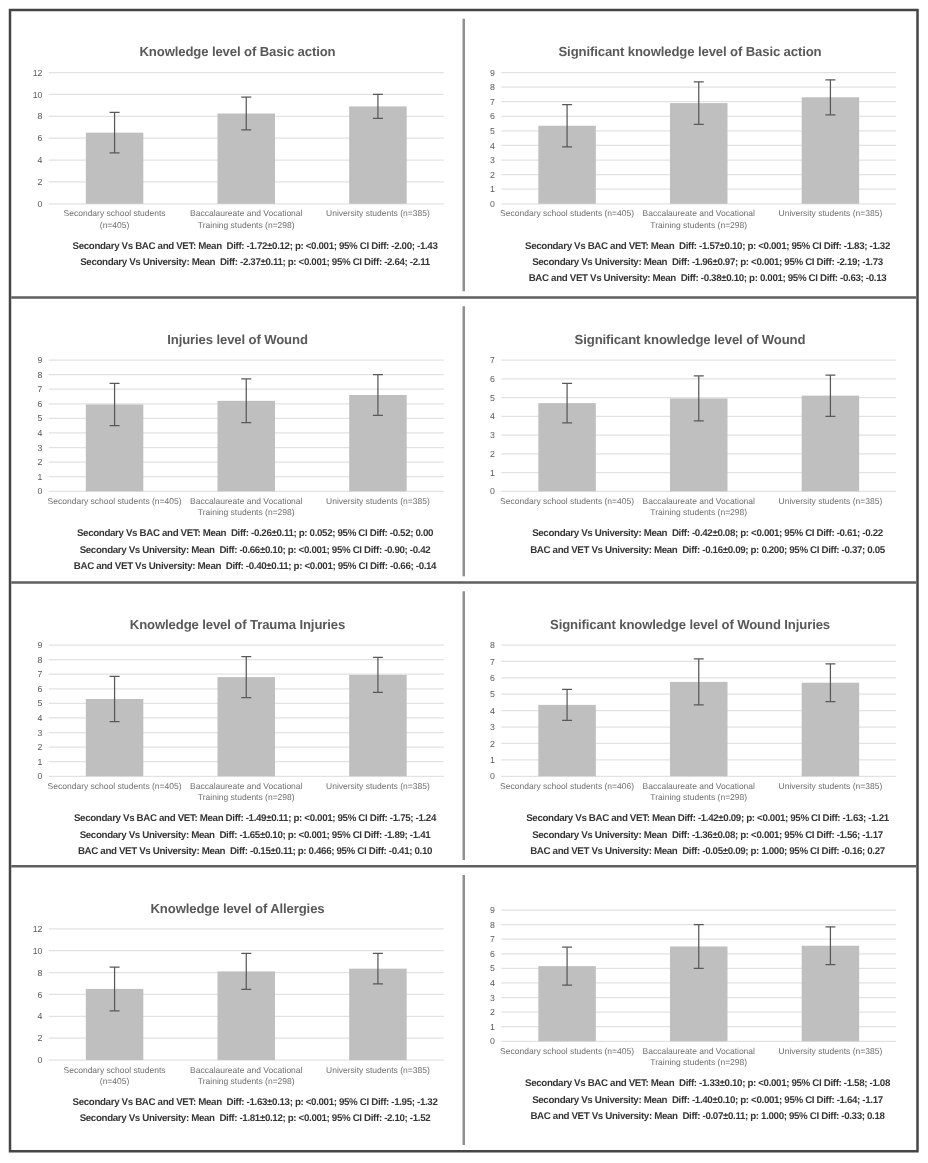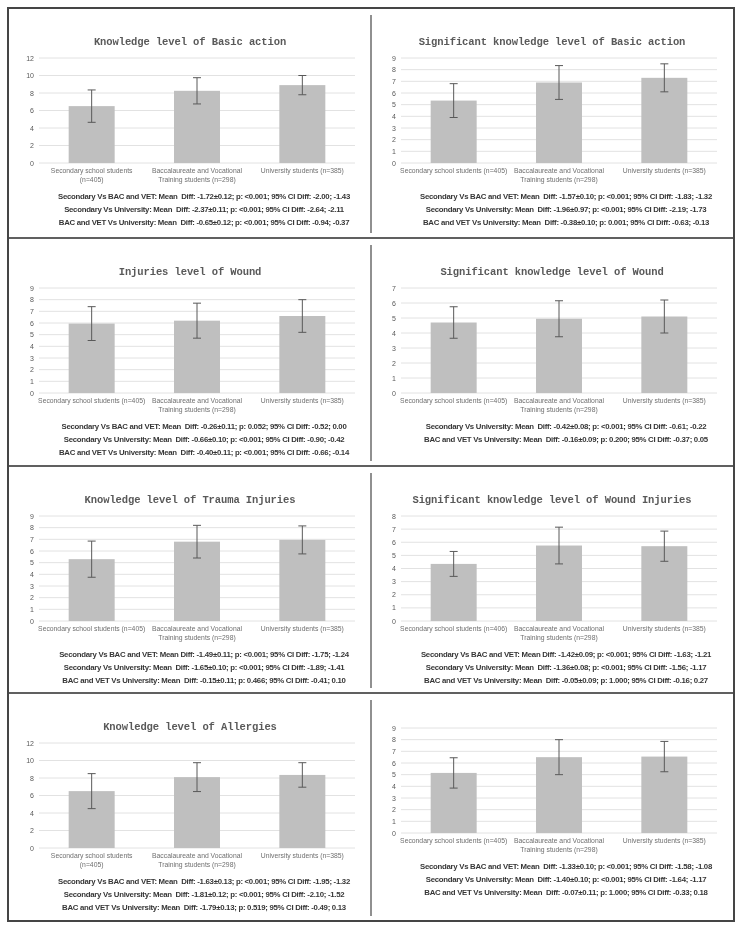--- a/index.html
+++ b/index.html
@@ -19,21 +19,21 @@
     position:absolute;left:50%;top:6px;bottom:4px;width:2px;
     margin-left:-1px;background:var(--column-divider,#909090);
   }
   .panel{
     display:flex;flex-direction:column;align-items:center;
     padding-top:26px;overflow:hidden;min-width:0;
   }
   .chart-title{
     height:15px;line-height:15px;
     font-size:10.5px;font-weight:bold;letter-spacing:-0.1px;
-    color:var(--title-text,#595959);white-space:nowrap;font-family:Liberation Mono, monospace;
+    color:var(--title-text,#595959);white-space:nowrap;
   }
   svg.plot{display:block;flex:0 0 auto;}
   .stats{width:100%;margin-top:4px;text-align:center;padding-left:28px;}
   .stat-line{
     font-size:7.8px;font-weight:bold;letter-spacing:-0.28px;
     color:var(--stats-text,#363636);line-height:13px;white-space:pre;
   }
 </style>
 </head>
 <body>
@@ -72,21 +72,20 @@
           <text x="184" y="132" text-anchor="middle" font-size="6.8" fill="#6f6f6f">Training students (n=298)</text>
           <rect x="266.3333333333333" y="35.125" width="46" height="77.875" fill="#bfbfbf"></rect>
           <line x1="289.3333333333333" y1="25.5" x2="289.3333333333333" y2="44.75" stroke="#595959" stroke-width="1"></line>
           <line x1="285.3333333333333" y1="25.5" x2="293.3333333333333" y2="25.5" stroke="#595959" stroke-width="1"></line>
           <line x1="285.3333333333333" y1="44.75" x2="293.3333333333333" y2="44.75" stroke="#595959" stroke-width="1"></line>
           <text x="289.3333333333333" y="123" text-anchor="middle" font-size="6.8" fill="#6f6f6f">University students (n=385)</text>
         </svg>
       <div class="stats">
         <div class="stat-line">Secondary Vs BAC and VET: Mean  Diff: -1.72±0.12; p: &lt;0.001; 95% CI Diff: -2.00; -1.43</div>
         <div class="stat-line">Secondary Vs University: Mean  Diff: -2.37±0.11; p: &lt;0.001; 95% CI Diff: -2.64; -2.11</div>
-        <div class="stat-line">BAC and VET Vs University: Mean  Diff: -0.65±0.12; p: &lt;0.001; 95% CI Diff: -0.94; -0.37</div>
       </div>
     </div>
     <div class="panel">
       <div class="chart-title">Significant knowledge level of Basic action</div>
       <svg class="plot" viewBox="0 0 354 136" width="354" height="136">
           <line x1="26" y1="113" x2="342" y2="113" stroke="#e2e2e2" stroke-width="1"></line>
           <text x="21" y="115.5" text-anchor="end" font-size="7" fill="#595959">0</text>
           <line x1="26" y1="101.33333333333333" x2="342" y2="101.33333333333333" stroke="#e2e2e2" stroke-width="1"></line>
           <text x="21" y="103.83333333333333" text-anchor="end" font-size="7" fill="#595959">1</text>
           <line x1="26" y1="89.66666666666667" x2="342" y2="89.66666666666667" stroke="#e2e2e2" stroke-width="1"></line>
@@ -348,21 +347,20 @@
           <text x="184" y="132" text-anchor="middle" font-size="6.8" fill="#6f6f6f">Training students (n=298)</text>
           <rect x="266.3333333333333" y="39.9375" width="46" height="73.0625" fill="#bfbfbf"></rect>
           <line x1="289.3333333333333" y1="27.6875" x2="289.3333333333333" y2="52.18750000000001" stroke="#595959" stroke-width="1"></line>
           <line x1="285.3333333333333" y1="27.6875" x2="293.3333333333333" y2="27.6875" stroke="#595959" stroke-width="1"></line>
           <line x1="285.3333333333333" y1="52.18750000000001" x2="293.3333333333333" y2="52.18750000000001" stroke="#595959" stroke-width="1"></line>
           <text x="289.3333333333333" y="123" text-anchor="middle" font-size="6.8" fill="#6f6f6f">University students (n=385)</text>
         </svg>
       <div class="stats">
         <div class="stat-line">Secondary Vs BAC and VET: Mean  Diff: -1.63±0.13; p: &lt;0.001; 95% CI Diff: -1.95; -1.32</div>
         <div class="stat-line">Secondary Vs University: Mean  Diff: -1.81±0.12; p: &lt;0.001; 95% CI Diff: -2.10; -1.52</div>
-        <div class="stat-line">BAC and VET Vs University: Mean  Diff: -1.79±0.13; p: 0.519; 95% CI Diff: -0.49; 0.13</div>
       </div>
     </div>
     <div class="panel">
       <svg class="plot" viewBox="0 0 354 136" width="354" height="136">
           <line x1="26" y1="113" x2="342" y2="113" stroke="#e2e2e2" stroke-width="1"></line>
           <text x="21" y="115.5" text-anchor="end" font-size="7" fill="#595959">0</text>
           <line x1="26" y1="101.33333333333333" x2="342" y2="101.33333333333333" stroke="#e2e2e2" stroke-width="1"></line>
           <text x="21" y="103.83333333333333" text-anchor="end" font-size="7" fill="#595959">1</text>
           <line x1="26" y1="89.66666666666667" x2="342" y2="89.66666666666667" stroke="#e2e2e2" stroke-width="1"></line>
           <text x="21" y="92.16666666666667" text-anchor="end" font-size="7" fill="#595959">2</text>

